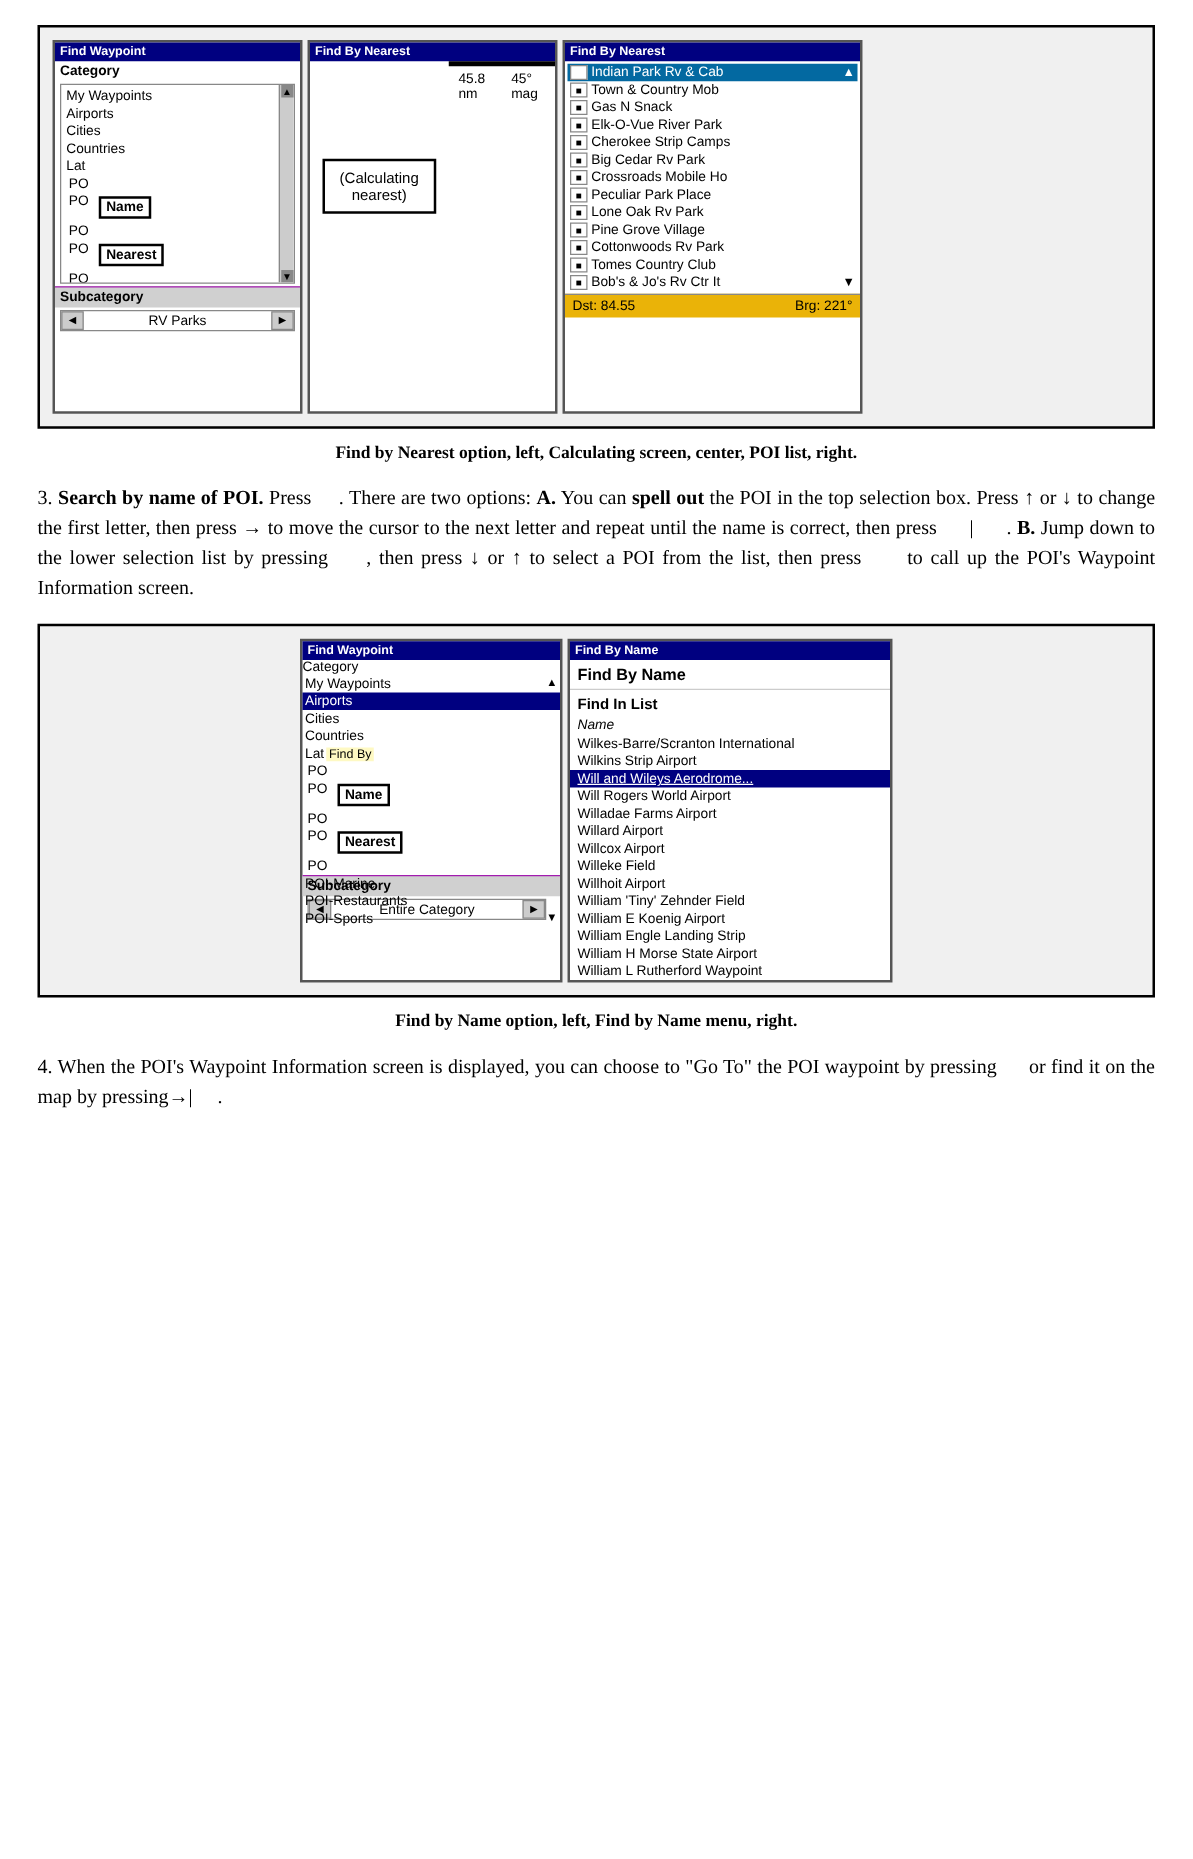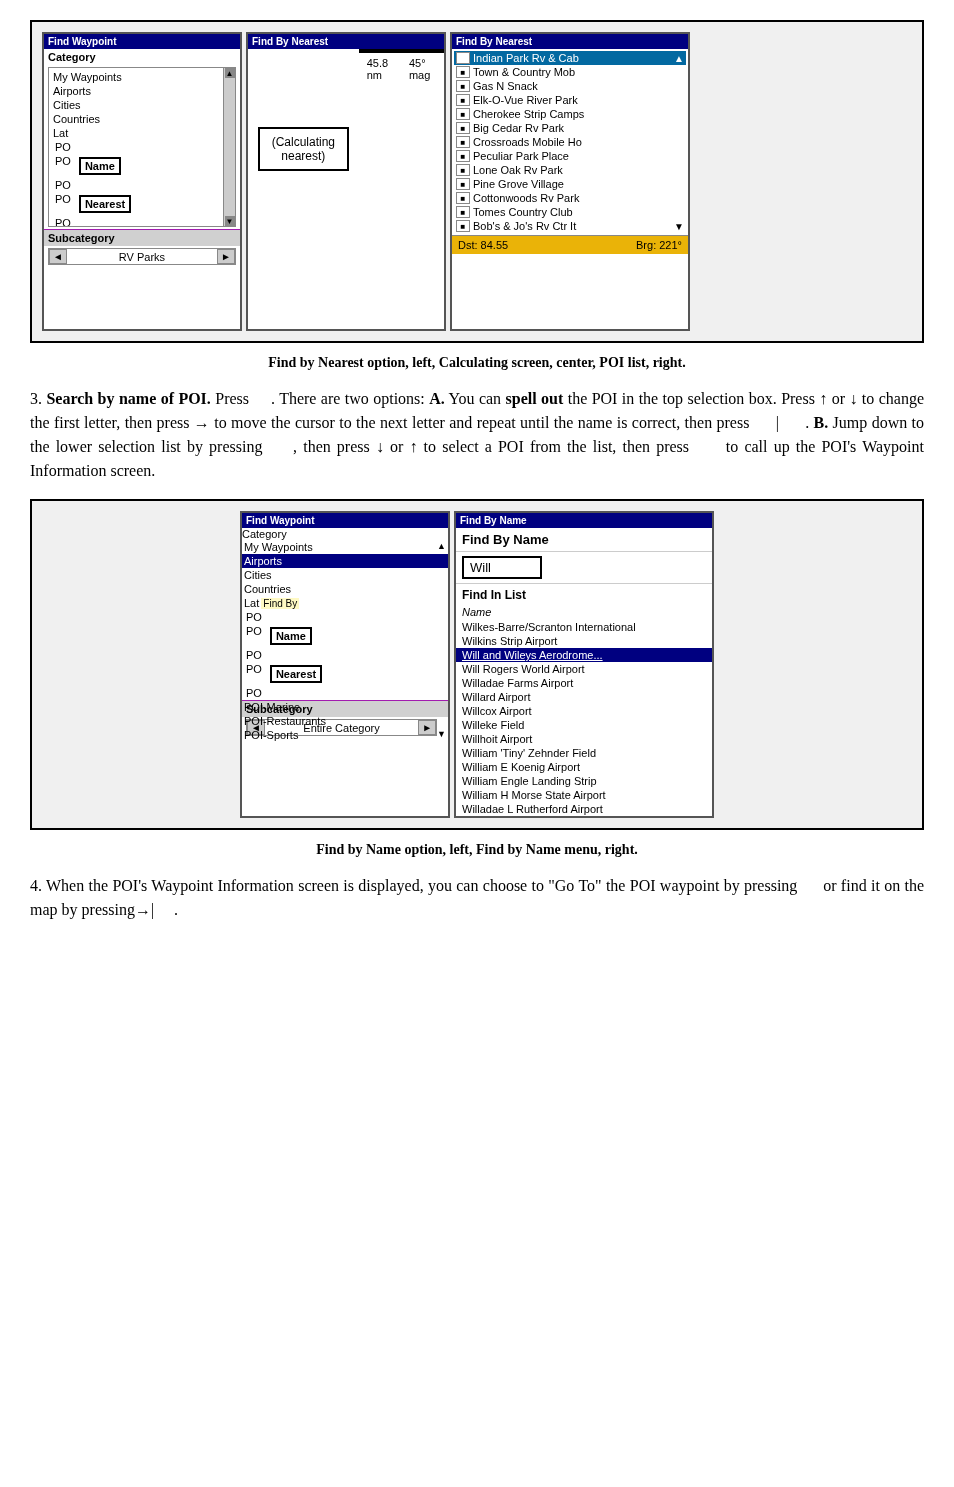--- a/index.html
+++ b/index.html
@@ -487,40 +487,37 @@
     <div class="subcategory-bar">
       <div class="sub-arrow-left">◄</div>
       <div class="sub-text">Entire Category</div>
       <div class="sub-arrow-right">►</div>
     </div>
   </div>
 
   <div class="panel panel-findbyname">
     <div class="find-by-name-title">Find By Name</div>
     <div class="find-by-name-header">Find By Name</div>
-    <div class="search-box-area">
-      <span class="search-input-display">Will</span>
-    </div>
     <div class="find-in-list-label">Find In List</div>
     <div class="name-col-label">Name</div>
     <div class="airport-list">
       <div class="airport-item">Wilkes-Barre/Scranton International</div>
       <div class="airport-item">Wilkins Strip Airport</div>
       <div class="airport-item selected-blue">Will and Wileys Aerodrome...</div>
       <div class="airport-item">Will Rogers World Airport</div>
       <div class="airport-item">Willadae Farms Airport</div>
       <div class="airport-item">Willard Airport</div>
       <div class="airport-item">Willcox Airport</div>
       <div class="airport-item">Willeke Field</div>
       <div class="airport-item">Willhoit Airport</div>
       <div class="airport-item">William 'Tiny' Zehnder Field</div>
       <div class="airport-item">William E Koenig Airport</div>
       <div class="airport-item">William Engle Landing Strip</div>
       <div class="airport-item">William H Morse State Airport</div>
-      <div class="airport-item">Willadae L Rutherford Airport</div>
+      <div class="airport-item">William L Rutherford Waypoint</div>
     </div>
   </div>
 
 </div>
 
 <div class="caption">Find by Name option, left, Find by Name menu, right.</div>
 
 <div class="body-text">
   <span>4. When the POI's Waypoint Information screen is displayed, you can choose to "Go To" the POI waypoint by pressing &nbsp;&nbsp;&nbsp;&nbsp; or find it on the map by pressing→| &nbsp;&nbsp;&nbsp;&nbsp;.</span>
 </div>

